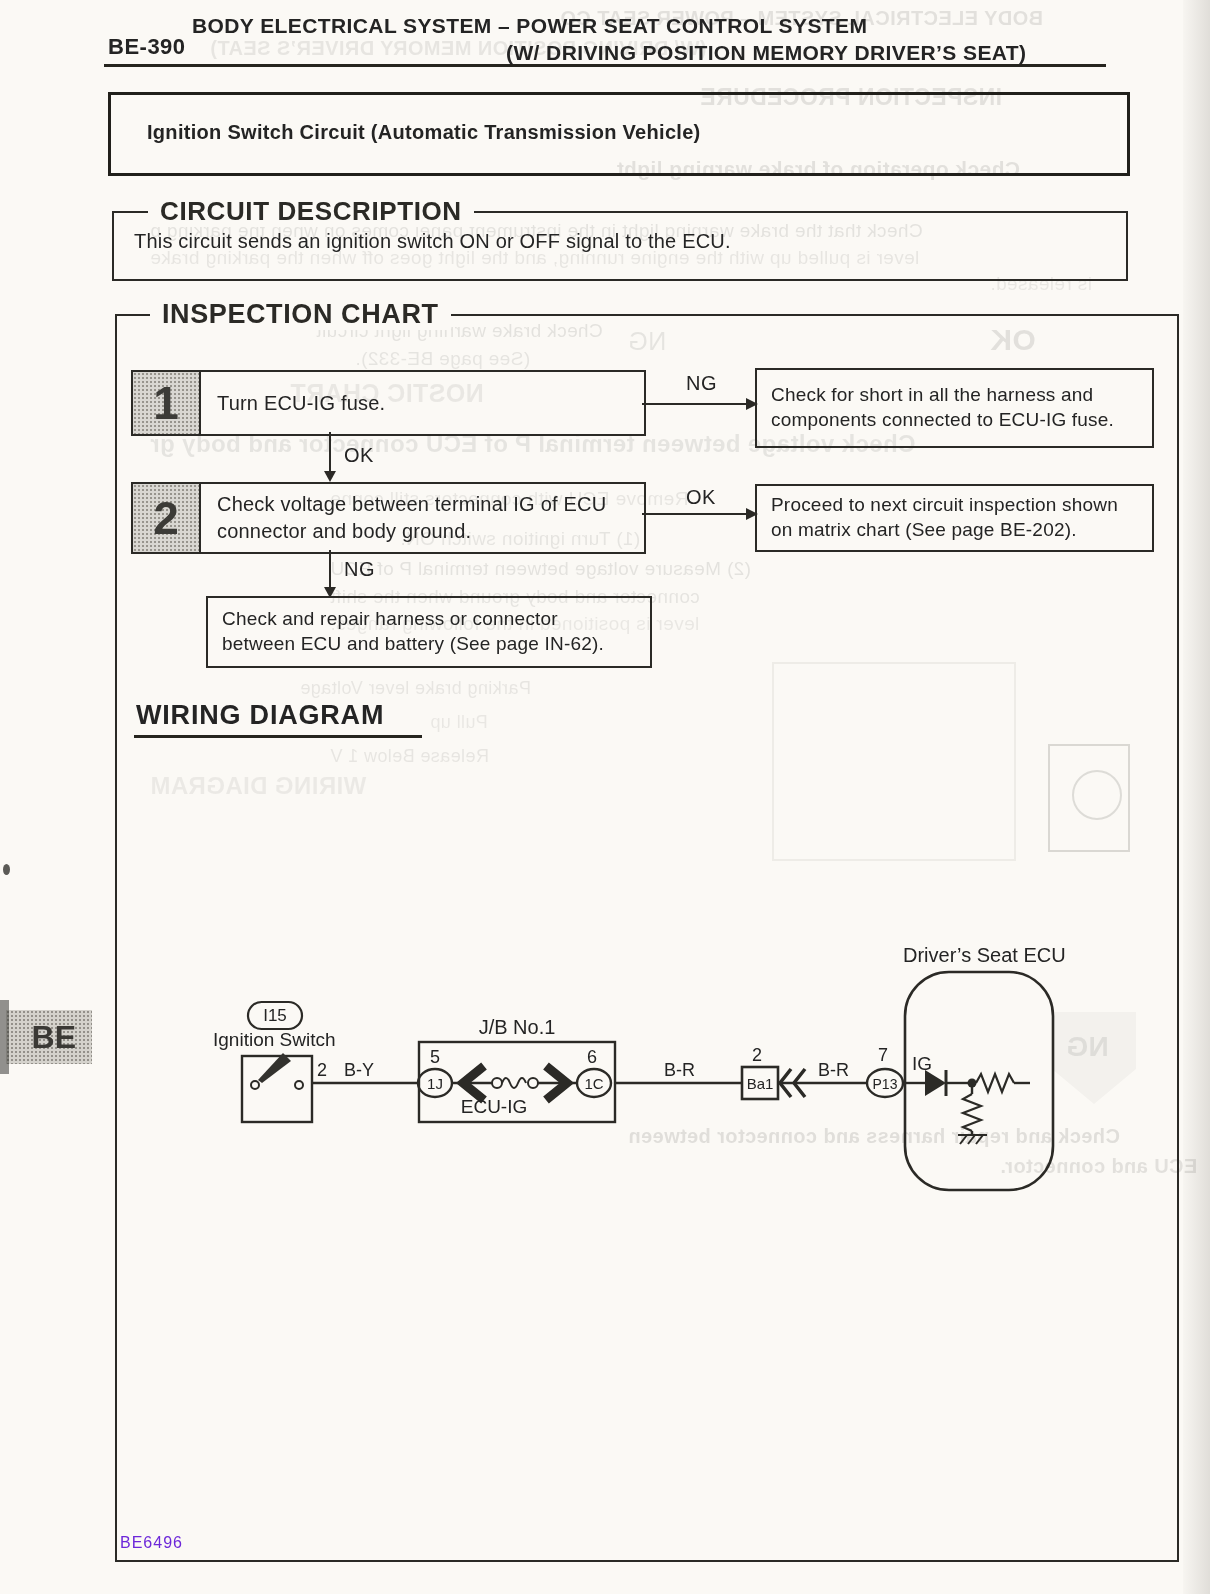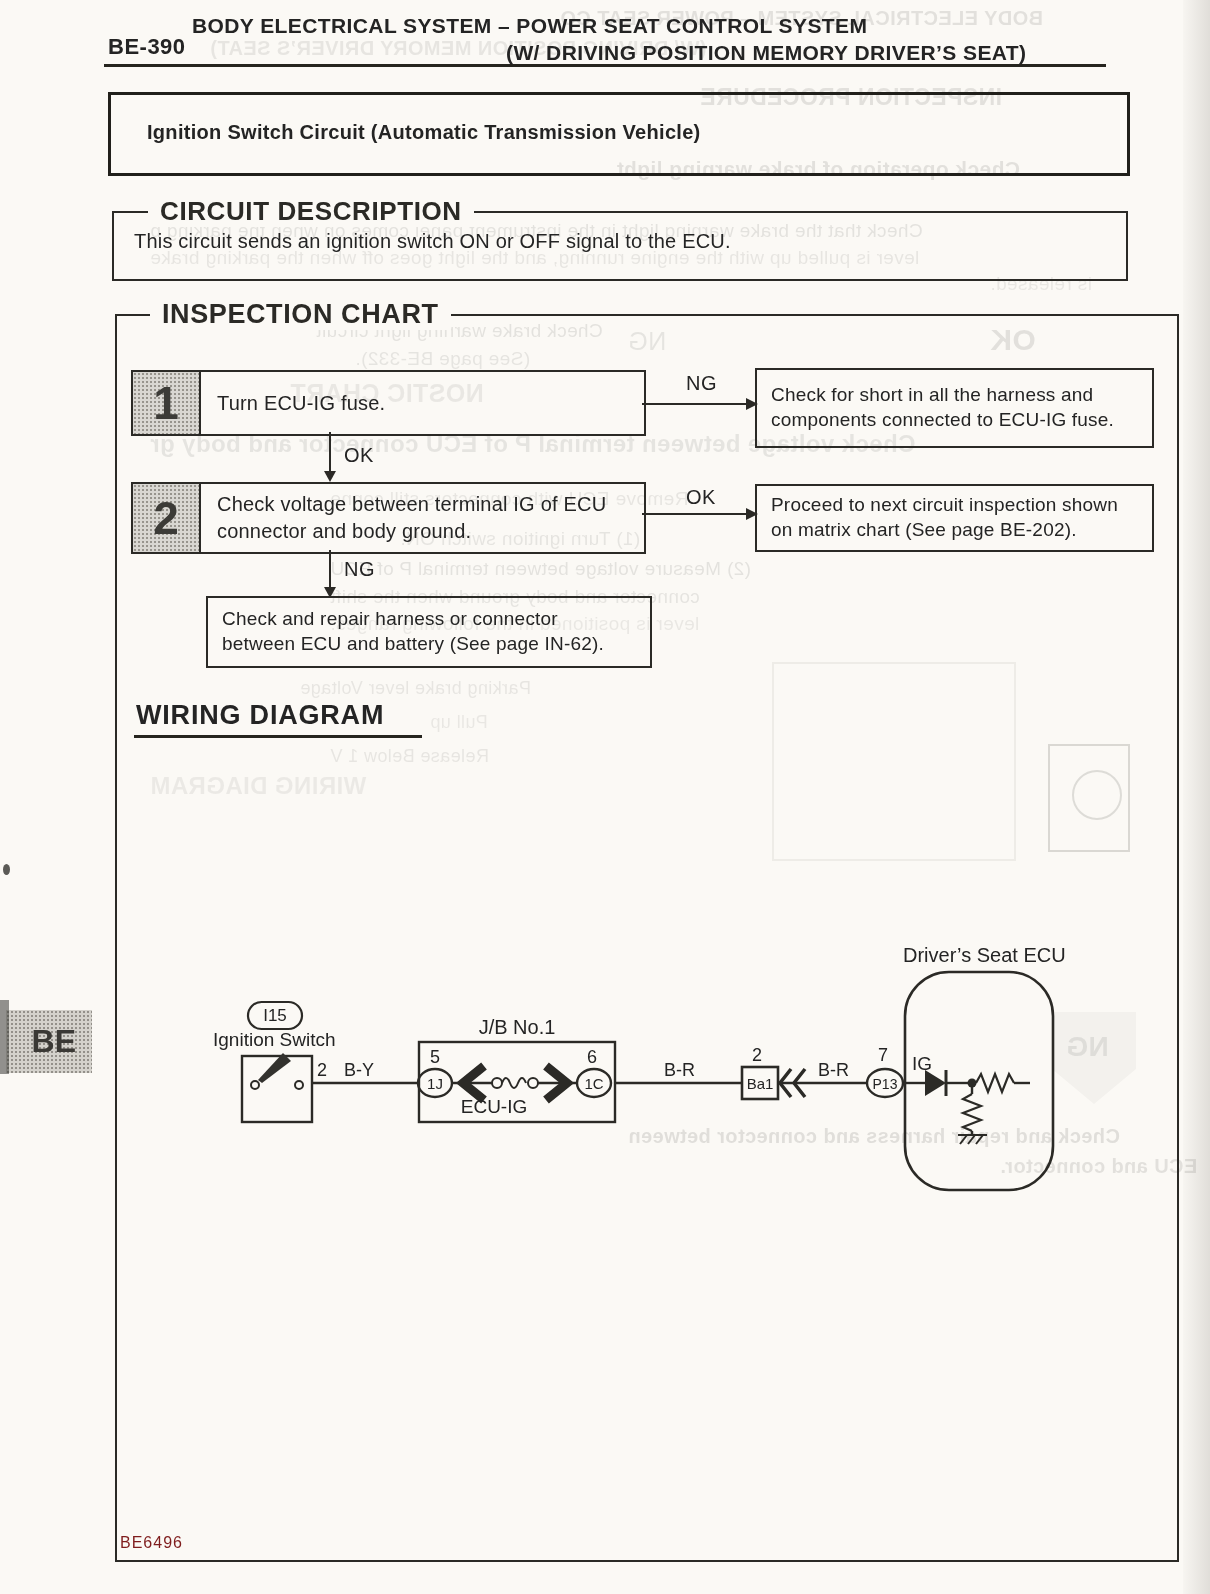--- a/index.html
+++ b/index.html
@@ -50,30 +50,30 @@
     font-size:20px;letter-spacing:.2px;line-height:1.35;width:400px;}
   .result-text{position:absolute;left:14px;top:50%;transform:translateY(-50%);
     font-size:19px;letter-spacing:.2px;line-height:1.3;width:362px;}
   .flow-label{position:absolute;font-size:20px;letter-spacing:.5px;z-index:4;}
   
   .wd-head{left:134px;top:700px;font-size:27px;font-weight:700;letter-spacing:.8px;
     border-bottom:3px solid #26251f;padding:0 38px 4px 2px;z-index:3;}
   
   .svg-layer{position:absolute;left:0;top:0;z-index:2;pointer-events:none;}
   .be-tab{
-    left:6px;top:1010px;width:86px;height:63px;z-index:3;
+    left:6px;top:1010px;width:86px;height:54px;z-index:3;
     background-color:#d4d2cc;
     background-image:radial-gradient(circle,#93908a 1px,rgba(0,0,0,0) 1.3px);
     background-size:4px 4px;
     font-size:32px;font-weight:700;color:#3a3935;
     display:flex;align-items:center;justify-content:flex-end;padding-right:16px;box-sizing:border-box;
   }
   .tab-torn{left:0;top:1000px;width:9px;height:74px;background:#3b3a36;opacity:.55;z-index:3;}
   .margin-dot{left:3px;top:864px;width:7px;height:11px;background:#33322e;border-radius:50%;opacity:.8;z-index:3;}
-  .fig-code{left:120px;top:1534px;font-size:16px;color:#7f1d1d;letter-spacing:1px;z-index:3;}
+  .fig-code{left:120px;top:1534px;font-size:16px;color:#6d28d9;letter-spacing:1px;z-index:3;}
   .gshape{position:absolute;pointer-events:none;z-index:1;}
 </style>
 </head>
 <body>
 
 <div class="page">
 
   <div class="ghost-layer">
       <span class="ghost" style="left: 560px; top: 6px; font-size: 20px; font-weight: 700; opacity: 0.13;">BODY ELECTRICAL SYSTEM – POWER SEAT CO</span>
       <span class="ghost" style="left: 210px; top: 36px; font-size: 20px; font-weight: 700; opacity: 0.1;">(W/ DRIVING POSITION MEMORY DRIVER’S SEAT)</span>

